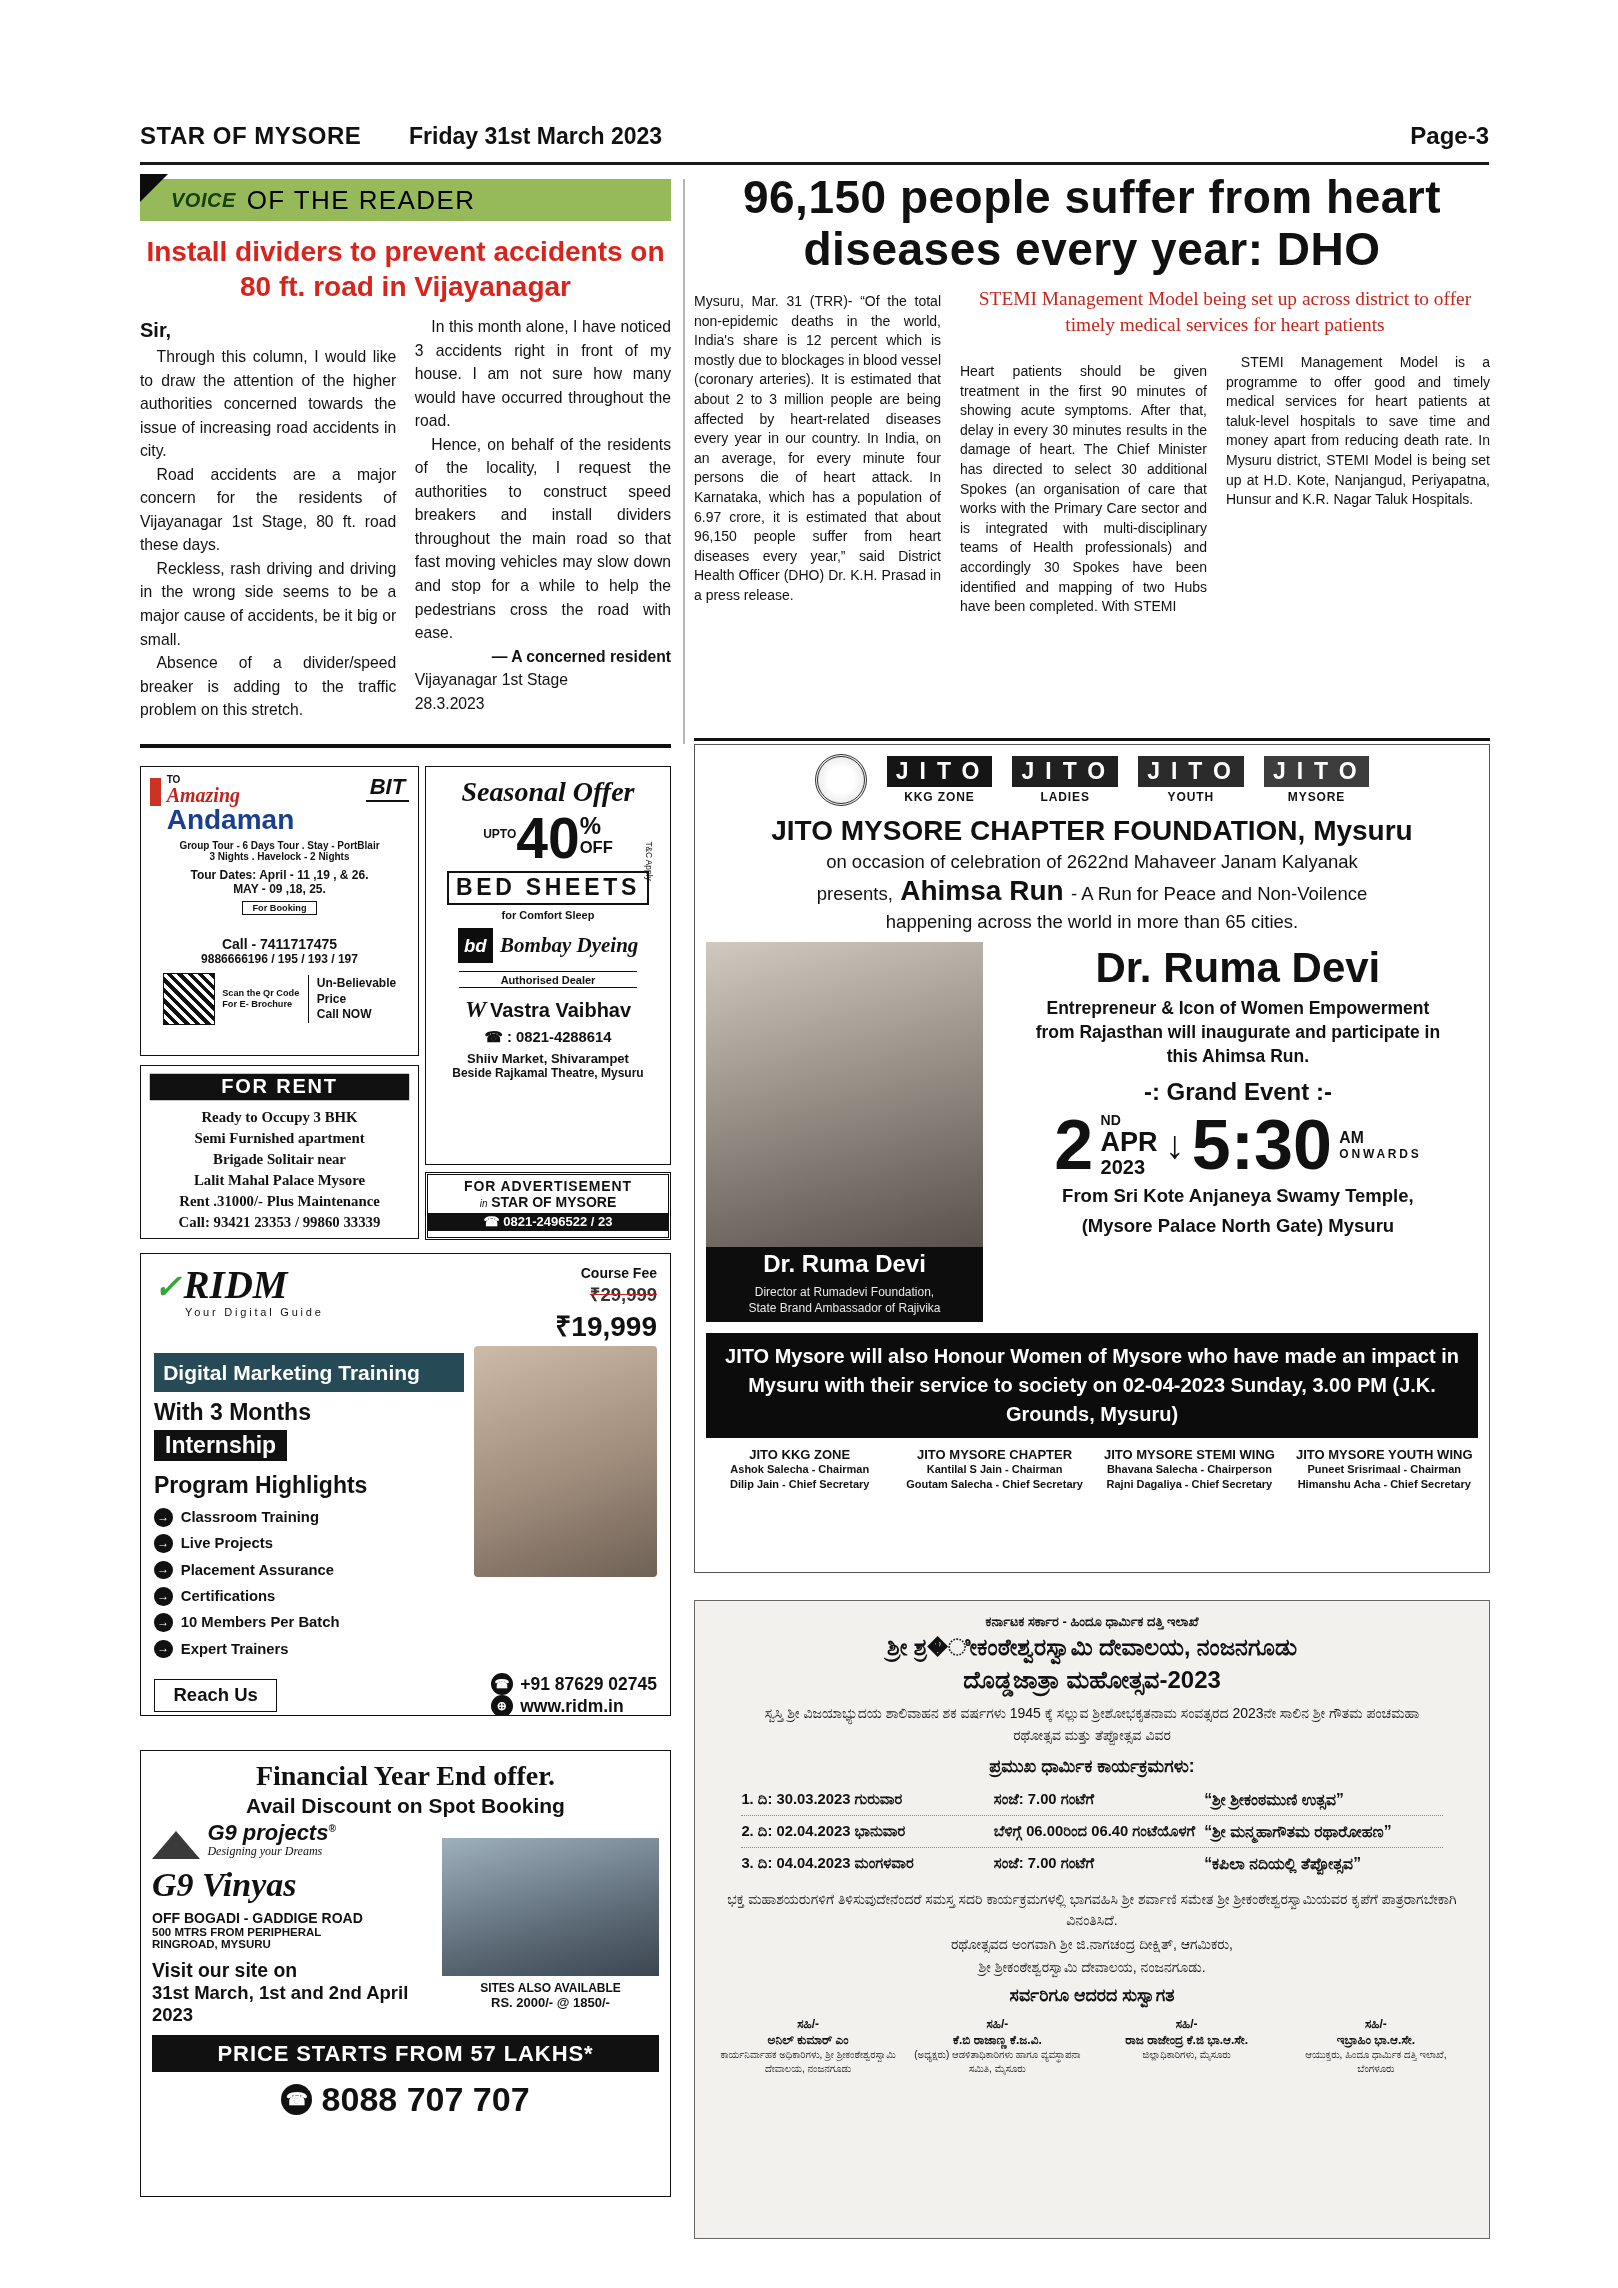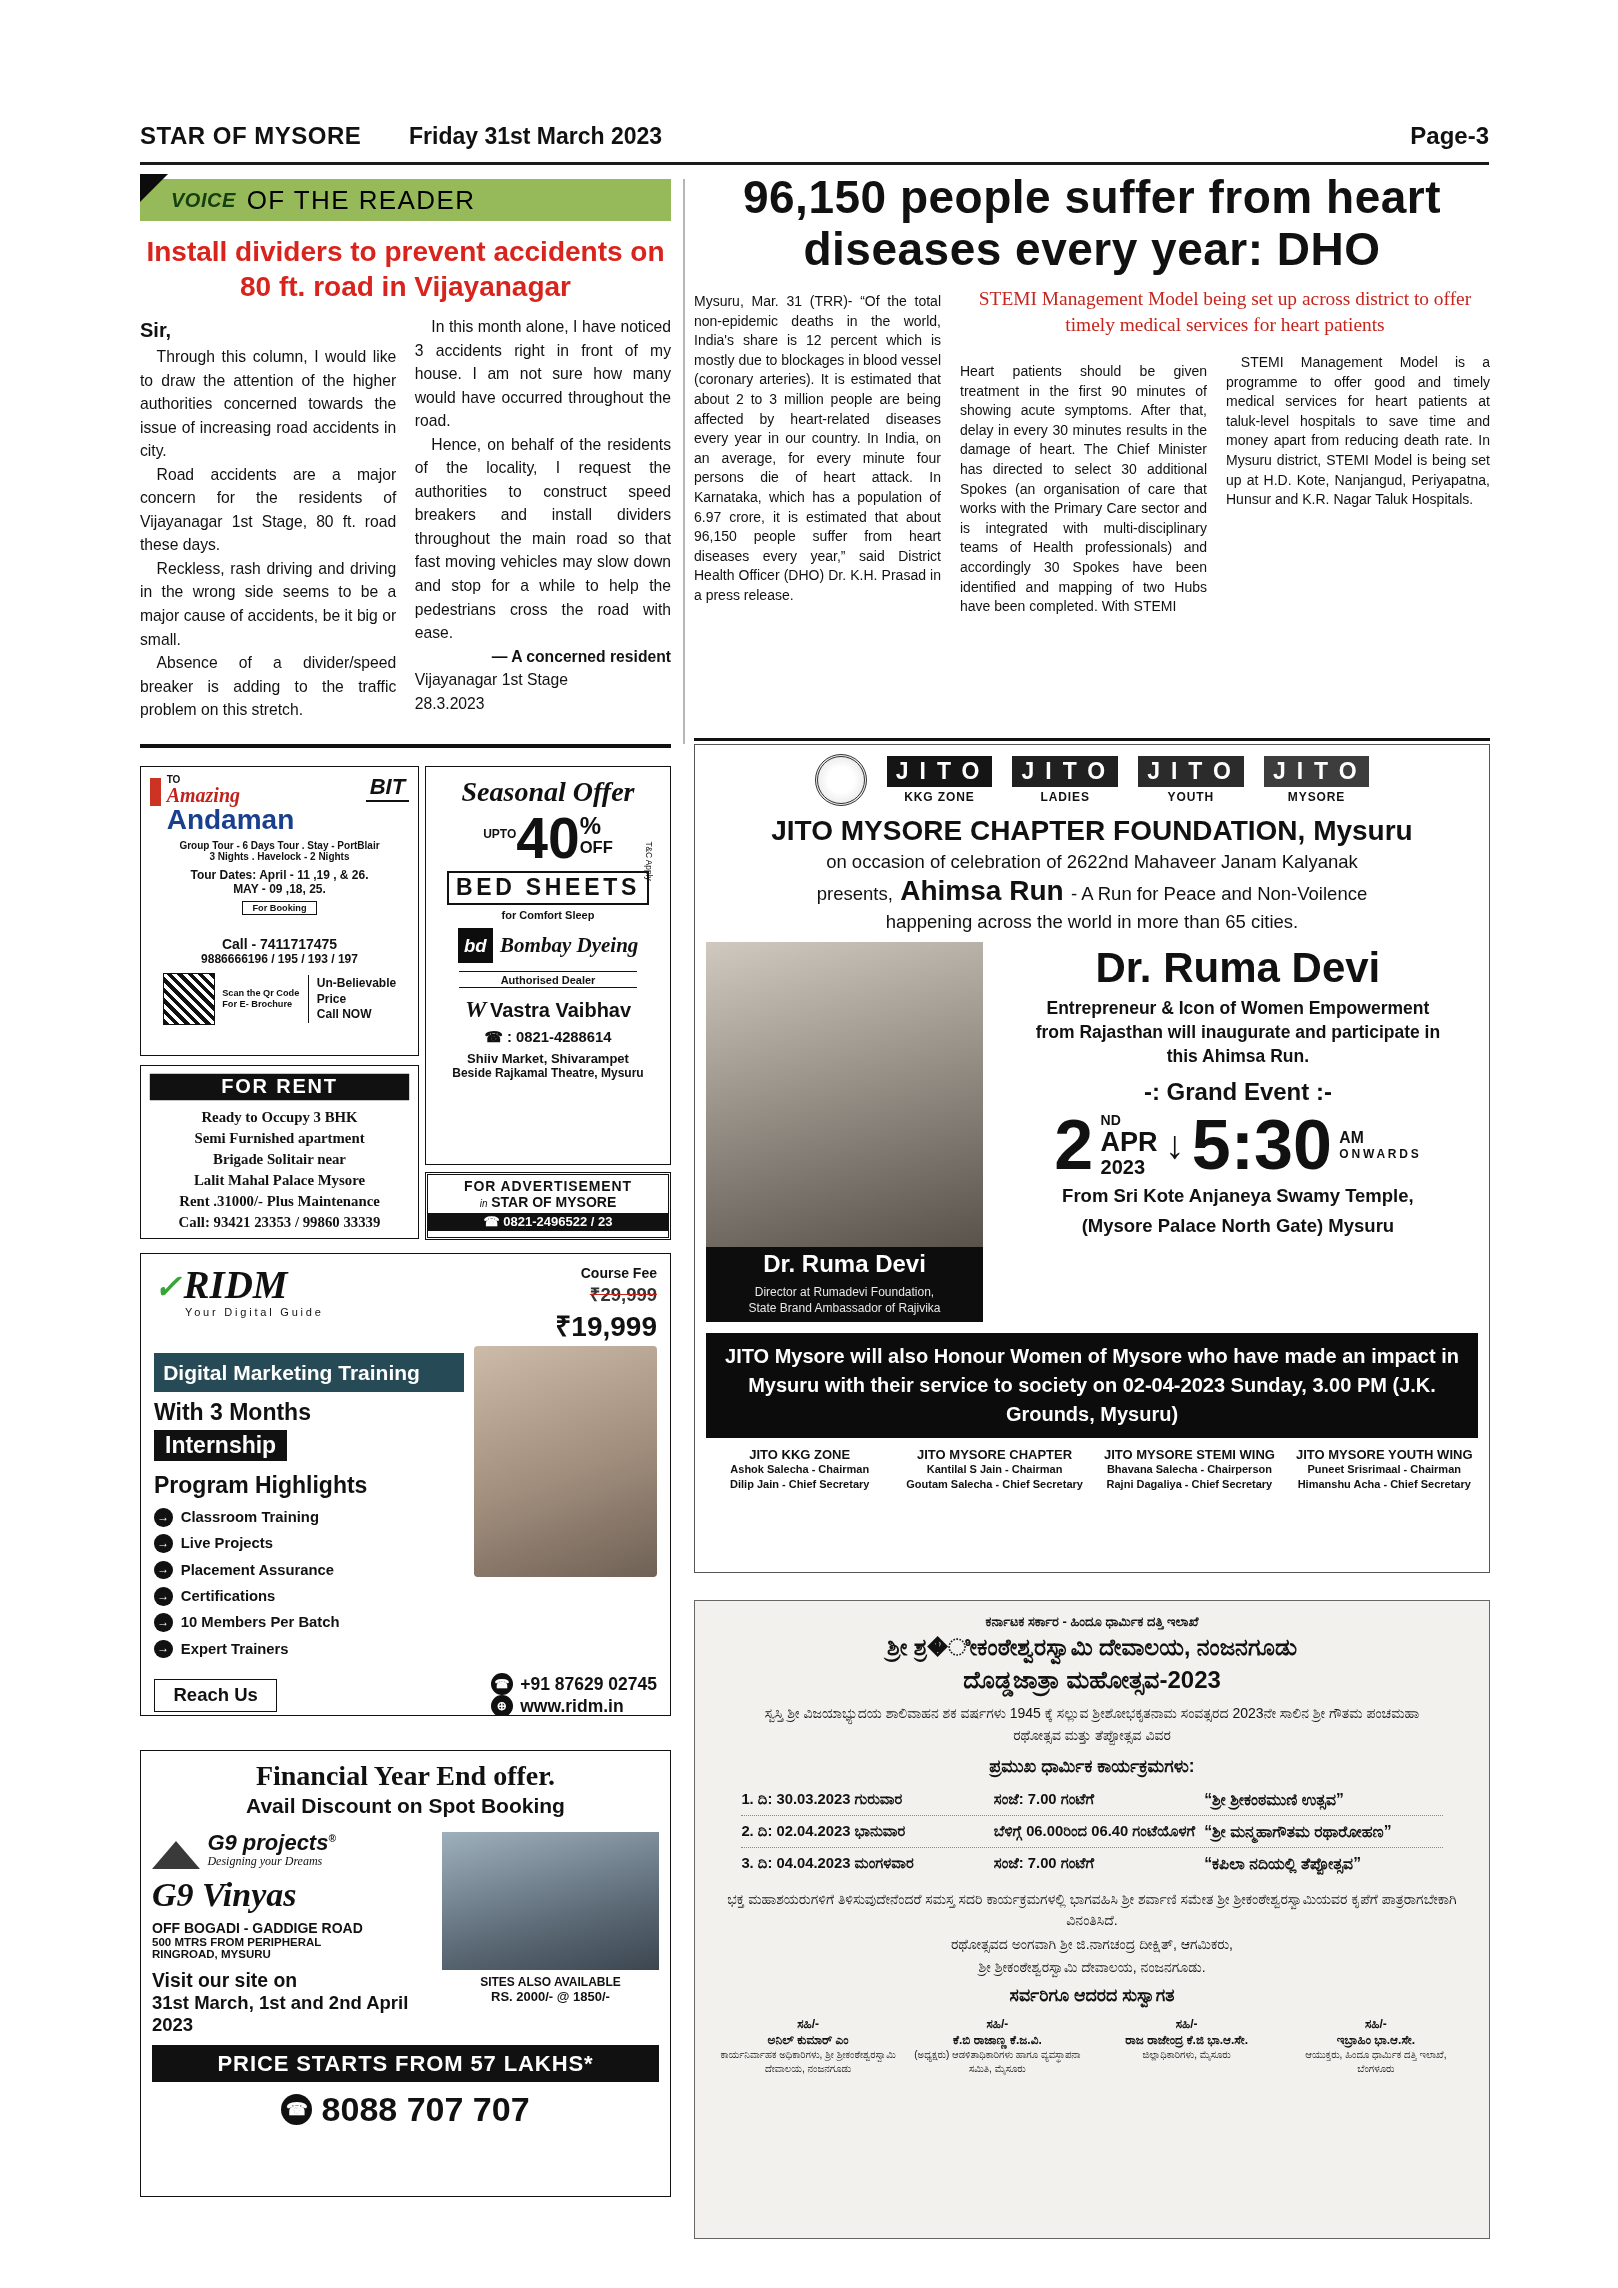--- a/index.html
+++ b/index.html
@@ -133,21 +133,21 @@
   .ri-reach { border:1.8px solid #111; font-size:18.5px; font-weight:800; padding:4.6px 18.5px; }
   .ri-contact { text-align:left; }
   .ri-crow { display:flex; align-items:center; gap:7.4px; font-size:17.5px; font-weight:800; }
   .ri-cicon { display:inline-flex; width:22px; height:22px; border-radius:50%; background:#111; color:#fff; font-size:12px;
               align-items:center; justify-content:center; }
 
   
   .g9 { left:140px; top:1750px; width:531px; height:447px; padding:9.2px 11px; text-align:center; }
   .g9-title { font-family:"Liberation Serif", serif; font-size:28px; font-weight:700; }
   .g9-sub { font-size:21px; font-weight:800; margin-top:1.8px; }
-  .g9-mid { display:flex; margin-top:14px; text-align:left; }
+  .g9-mid { display:flex; margin-top:4px; text-align:left;align-items:center; }
   .g9-l { flex:1.25; padding-right:7.4px; }
   .g9-brandrow { display:flex; align-items:flex-end; gap:7.4px; }
   .g9-roof { width:0; height:0; border-left:24px solid transparent; border-right:24px solid transparent; border-bottom:28px solid #3a3a3a; }
   .g9-brand { font-size:22px; font-weight:900; font-style:italic; line-height:1; }
   .g9-reg { font-size:10px; vertical-align:super; }
   .g9-btag { font-family:"Liberation Serif", serif; font-style:italic; font-size:12px; }
   .g9-proj { font-family:"Liberation Serif", serif; font-style:italic; font-size:34px; font-weight:900; margin-top:7.4px; }
   .g9-loc1 { font-size:14px; font-weight:800; margin-top:5.5px; }
   .g9-loc2 { font-size:11.5px; font-weight:700; }
   .g9-visit1 { font-size:19.4px; font-weight:800; margin-top:9.2px; }

